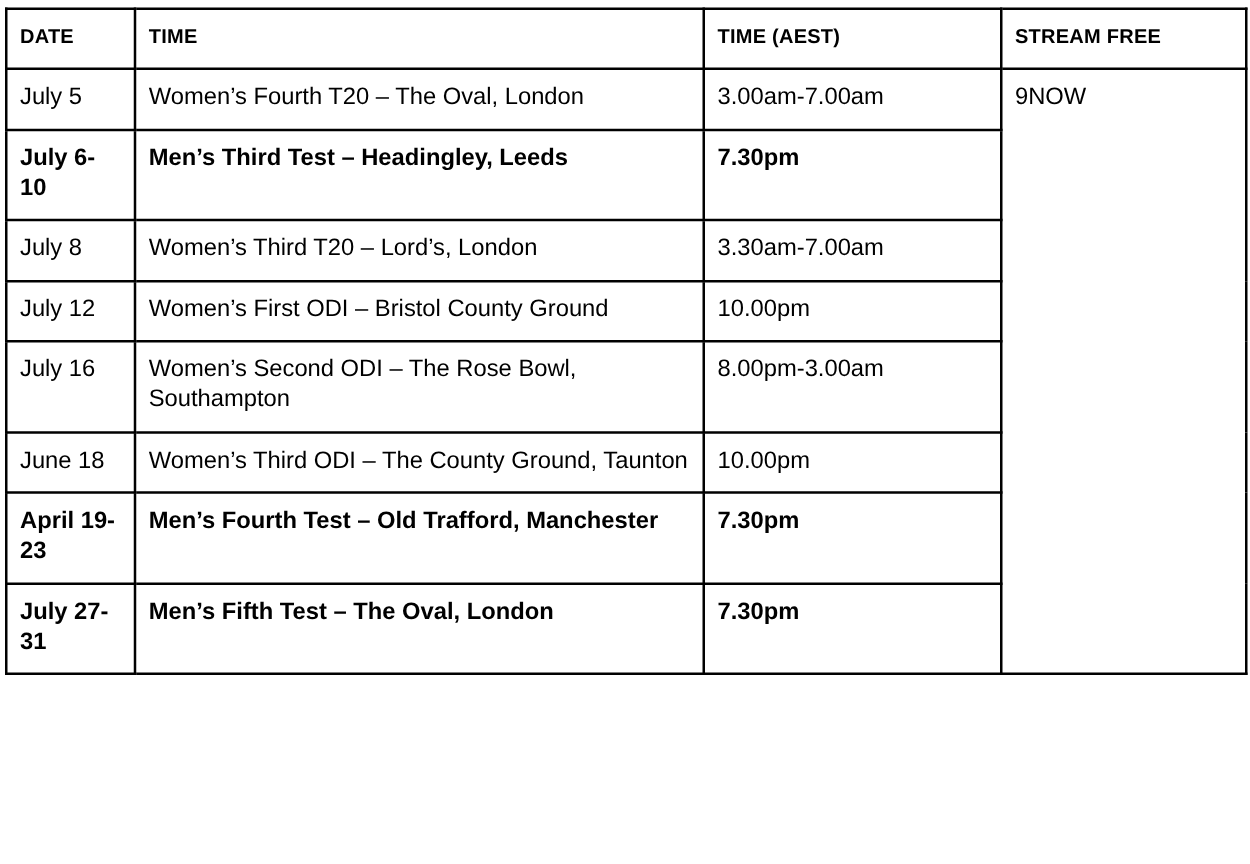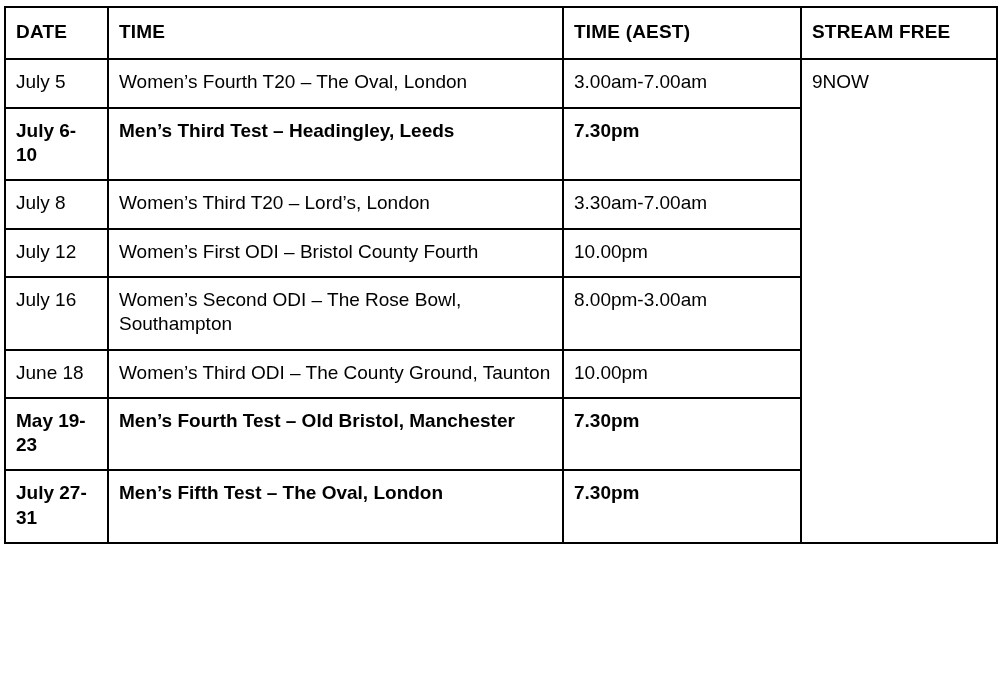--- a/index.html
+++ b/index.html
@@ -27,21 +27,21 @@
   table.schedule th,
   table.schedule td {
     border: 2px solid #000000;
     vertical-align: top;
     padding: 10px 10px 12px 10px;
     font-size: 19px;
     line-height: 1.28;
     font-weight: 400;
   }
   table.schedule th {
-    font-size: 19px;
+    font-size: 16px;
     font-weight: bold;
     letter-spacing: 0.2px;
     padding-top: 12px;
     padding-bottom: 14px;
     text-align: left;
   }
   col.c-date    { width: 103px; }
   col.c-match   { width: 455px; }
   col.c-time    { width: 238px; }
   col.c-stream  { width: 196px; }
@@ -88,36 +88,36 @@
         <td class="match">Men’s Third Test – Headingley, Leeds</td>
         <td class="time">7.30pm</td>
       </tr>
       <tr>
         <td class="date">July 8</td>
         <td class="match">Women’s Third T20 – Lord’s, London</td>
         <td class="time">3.30am-7.00am</td>
       </tr>
       <tr>
         <td class="date">July 12</td>
-        <td class="match">Women’s First ODI – Bristol County Fourth</td>
+        <td class="match">Women’s First ODI – Bristol County Ground</td>
         <td class="time">10.00pm</td>
       </tr>
       <tr>
         <td class="date">July 16</td>
         <td class="match">Women’s Second ODI – The Rose Bowl, Southampton</td>
         <td class="time">8.00pm-3.00am</td>
       </tr>
       <tr>
         <td class="date">June 18</td>
         <td class="match">Women’s Third ODI – The County Ground, Taunton</td>
         <td class="time">10.00pm</td>
       </tr>
       <tr class="bold">
-        <td class="date">May 19-23</td>
-        <td class="match">Men’s Fourth Test – Old Bristol, Manchester</td>
+        <td class="date">April 19-23</td>
+        <td class="match">Men’s Fourth Test – Old Trafford, Manchester</td>
         <td class="time">7.30pm</td>
       </tr>
       <tr class="bold">
         <td class="date">July 27-31</td>
         <td class="match">Men’s Fifth Test – The Oval, London</td>
         <td class="time">7.30pm</td>
       </tr>
     </tbody>
   </table>
 </div>

